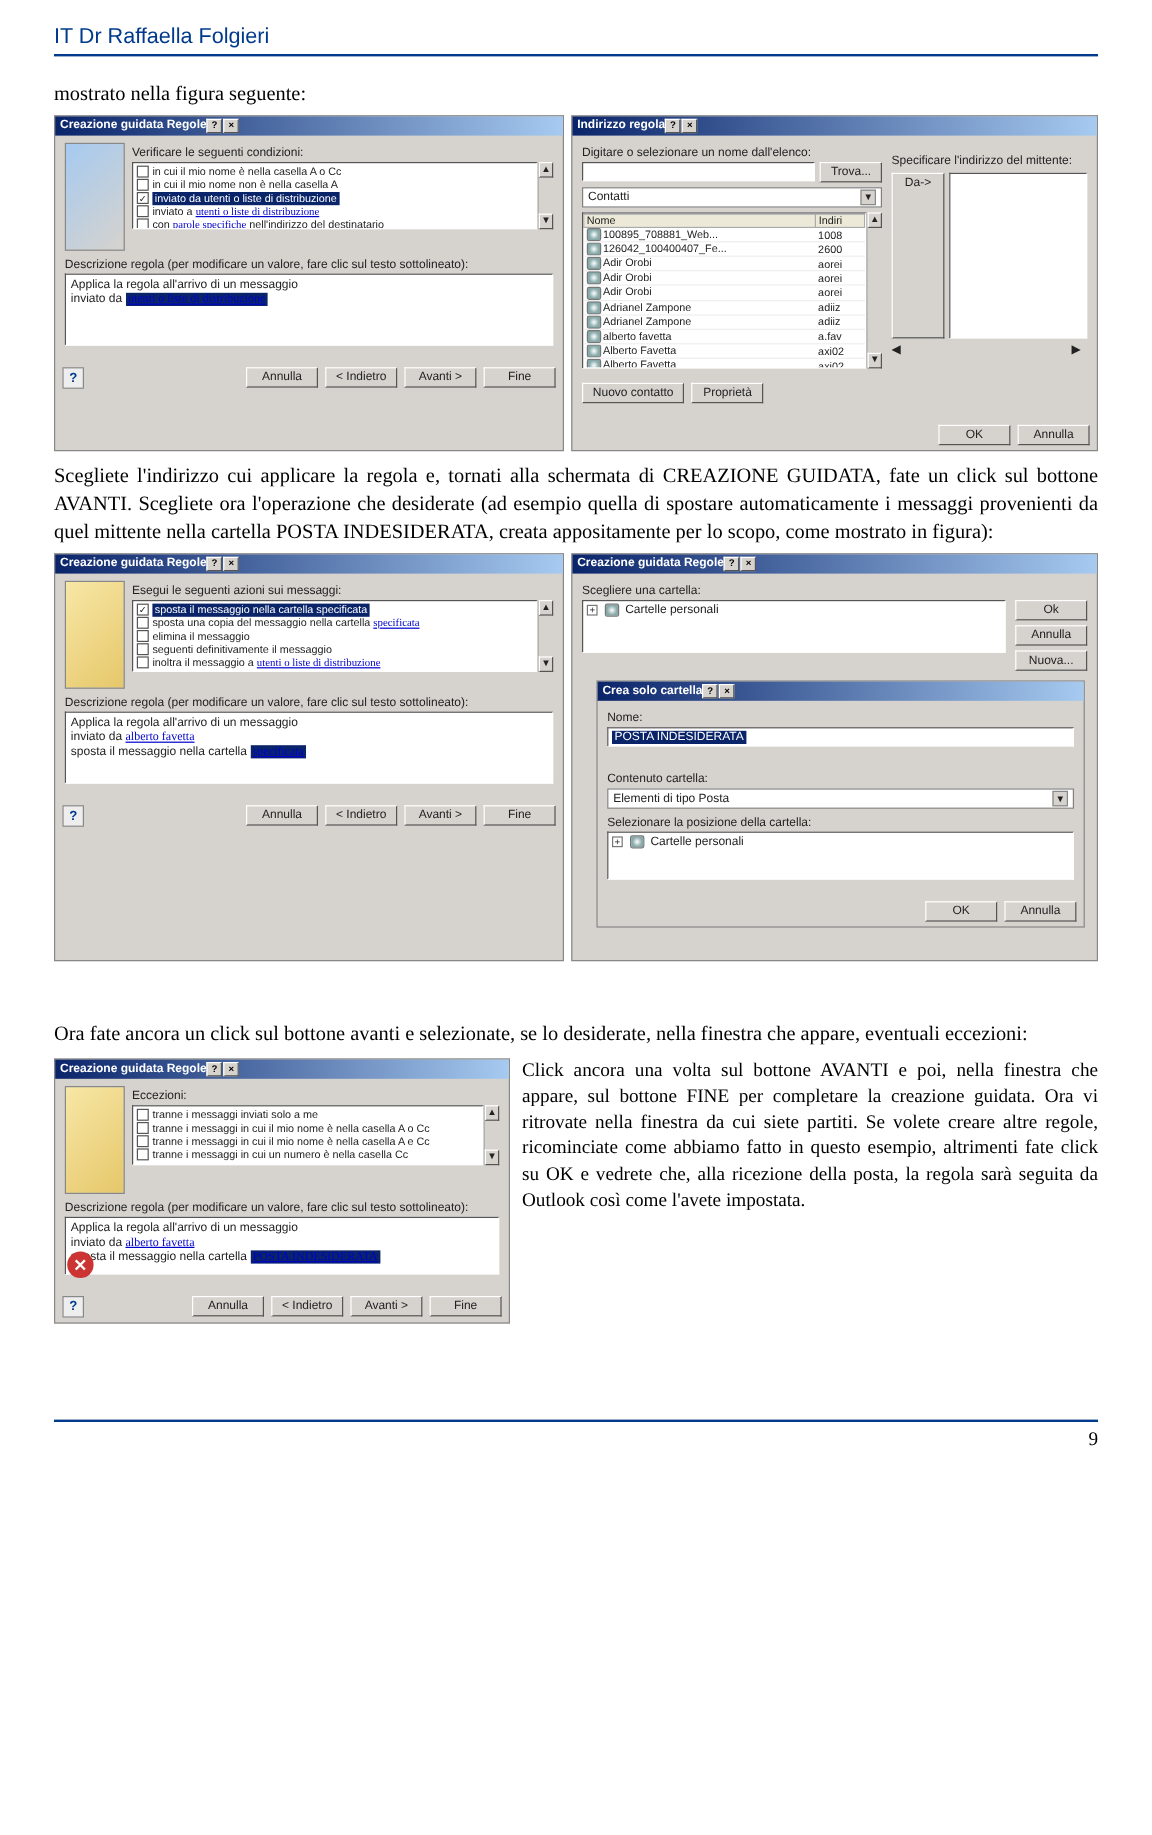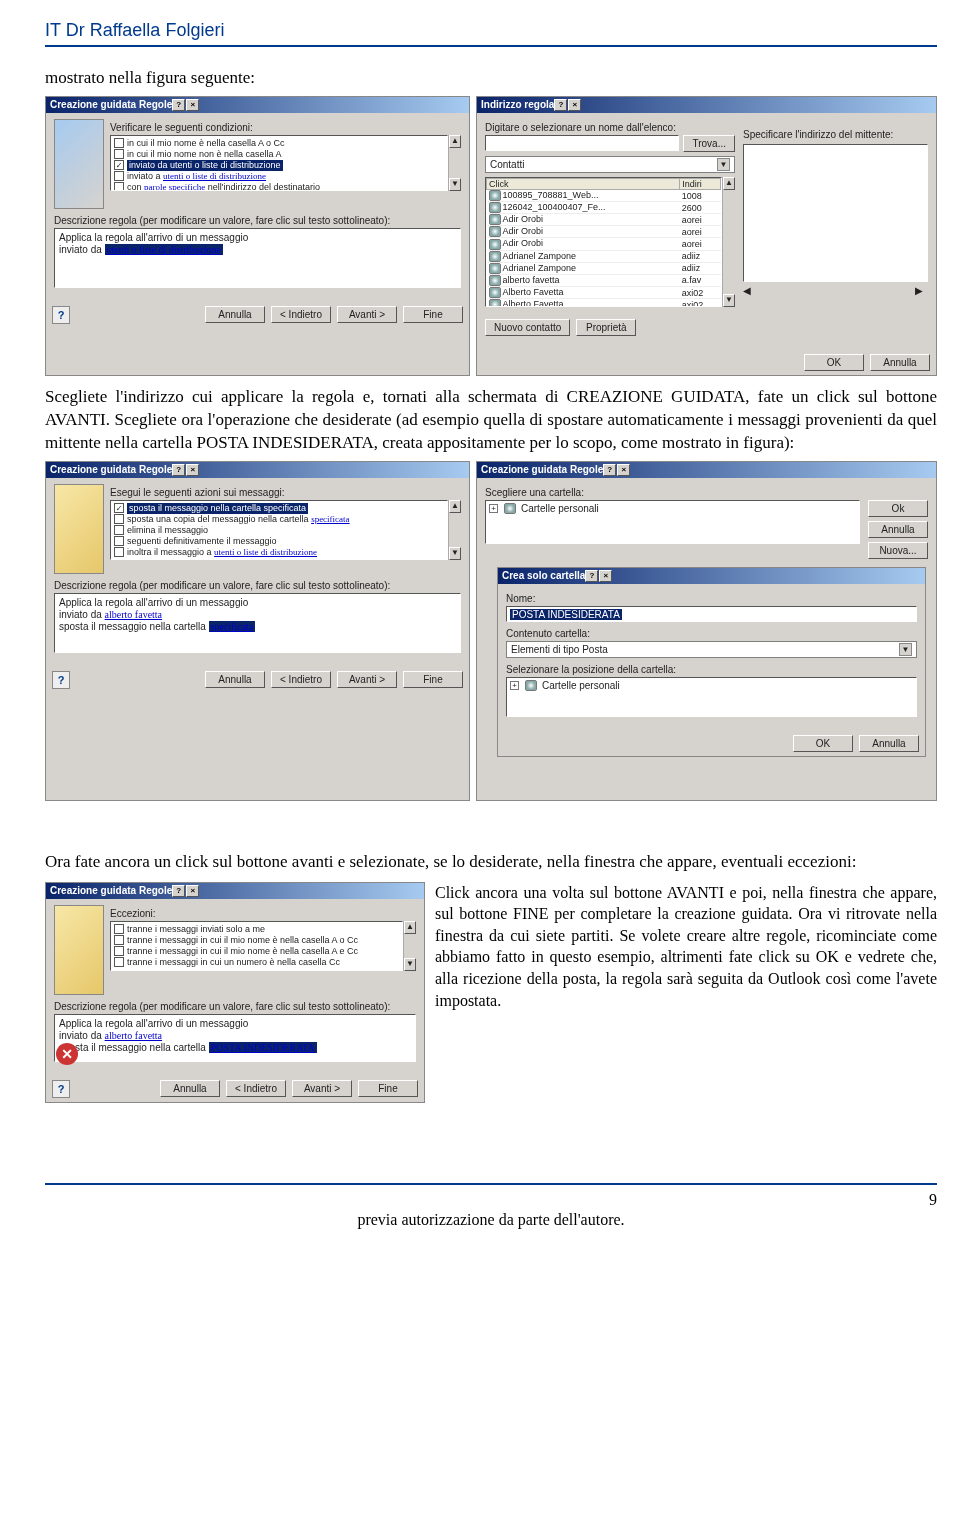--- a/index.html
+++ b/index.html
@@ -4,21 +4,21 @@
 <style>
   * { box-sizing: border-box; }
   body {
     margin: 0;
     font-family: "Times New Roman", Times, serif;
     background: #fff;
     width: 960px;
     color: #000;
   }
   .page {
-    padding: 20px 23px 20px 45px;
+    padding: 20px 45px 20px 45px;
   }
   .header {
     color: #003a8c;
     font-size: 18px;
     font-family: Arial, sans-serif;
     margin-bottom: 4px;
   }
   .header-line {
     border-top: 2px solid #003a8c;
     margin: 0 0 20px 0;
@@ -352,21 +352,21 @@
             </div>
             <div class="dropdown" style="margin-top:4px">
               <span>Contatti</span>
                 <span class="arrow">▼</span>
             </div>
             <div style="display:flex;margin-top:4px">
               <div class="whitebox" style="flex:1;height:130px;padding:0;overflow:hidden">
                 <table class="contact-table">
                   <tbody>
                       <tr>
-                        <th>Click</th>
+                        <th>Nome</th>
                         <th>Indiri</th>
                       </tr>
                   <tr>
                         <td><span class="contact-ico"></span><span>100895_708881_Web...</span></td>
                         <td>1008</td>
                       </tr>
                   <tr>
                         <td><span class="contact-ico"></span><span>126042_100400407_Fe...</span></td>
                         <td>2600</td>
                       </tr>
@@ -411,20 +411,21 @@
                 </div>
             </div>
             <div class="btnrow" style="justify-content:flex-start;padding:4px 0 0 0">
               <div class="btn">Nuovo contatto</div>
               <div class="btn">Proprietà</div>
             </div>
           </div>
           <div style="flex:1">
             <div class="lbl" style="margin-top:10px">Specificare l'indirizzo del mittente:</div>
             <div style="display:flex;gap:4px;margin-top:4px">
+              <div class="btn" style="min-width:44px">Da-&gt;</div>
               <div class="whitebox" style="flex:1;height:138px"></div>
             </div>
             <div style="display:flex;margin-top:3px">
                 <div class="sbtn" style="width:13px">◀</div>
                 <div style="flex:1;background:#d6d3ce"></div>
                 <div class="sbtn" style="width:13px">▶</div>
               </div>
           </div>
         </div>
       </div>
@@ -527,21 +528,21 @@
         <div class="titlebar">
           <span>Crea solo cartella</span>
           <div class="title-btns">
             <div class="title-btn">?</div>
             <div class="title-btn">×</div>
           </div>
         </div>
         <div class="dlg-body">
           <div class="lbl">Nome:</div>
           <div class="whitebox" style="height:16px"><span class="sel">POSTA INDESIDERATA</span></div>
-          <div class="lbl" style="margin-top:6px">Contenuto cartella:</div>
+          <div class="lbl" style="margin-top:22px">Contenuto cartella:</div>
           <div class="dropdown">
             <span>Elementi di tipo Posta</span>
               <span class="arrow">▼</span>
           </div>
           <div class="lbl" style="margin-top:6px">Selezionare la posizione della cartella:</div>
           <div class="whitebox treebox">
             <div class="row">
                 <span class="tree-sign">+</span>
                 <span class="contact-ico"></span>
                 <span>Cartelle personali</span>
@@ -617,16 +618,15 @@
           </div>
         </div>
       </div>
     </div>
     <div class="text-right">Click ancora una volta sul bottone AVANTI e poi, nella finestra che appare, sul bottone FINE per completare la creazione guidata. Ora vi ritrovate nella finestra da cui siete partiti. Se volete creare altre regole, ricominciate come abbiamo fatto in questo esempio, altrimenti fate click su OK e vedrete che, alla ricezione della posta, la regola sarà seguita da Outlook così come l'avete impostata.</div>
   </div>
 
   <div class="footer-line"></div>
   <div class="pagenum">9</div>
   <div class="footer-text">
-    <div>previa autorizzazione da parte dell'autore.</div>
   </div>
 
 </div>
 
 </body></html>

